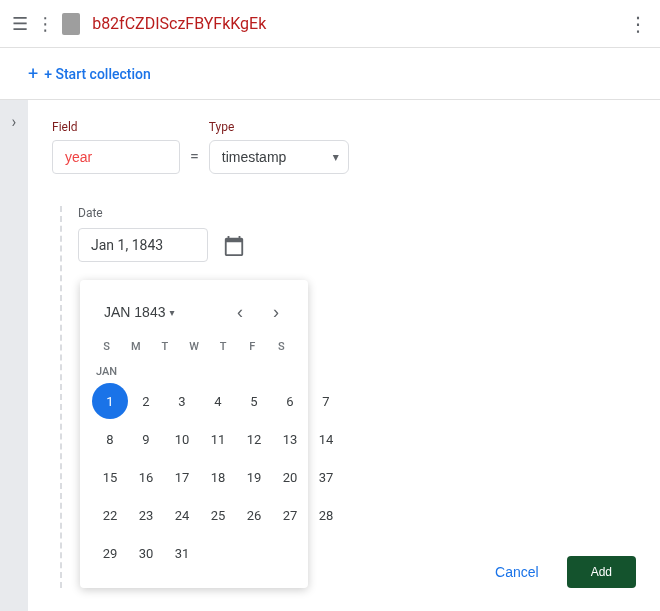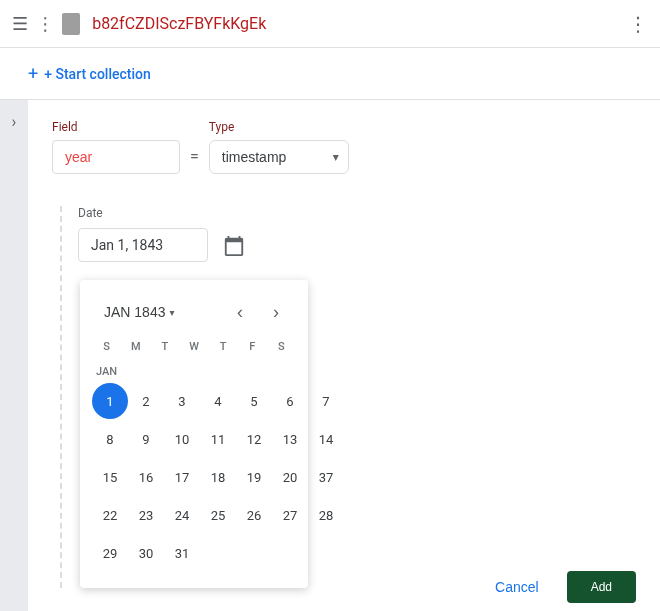--- a/index.html
+++ b/index.html
@@ -289,21 +289,21 @@
     }
     .cal-day.empty { cursor: default; }
 
     
     .action-buttons {
       display: flex;
       justify-content: flex-end;
       gap: 12px;
       padding: 16px 0 0;
       position: absolute;
-      bottom: 8px;
+      bottom: 23px;
       right: 24px;
     }
     .cancel-btn {
       background: none;
       border: none;
       color: #1a73e8;
       font-size: 14px;
       font-weight: 500;
       cursor: pointer;
       padding: 8px 16px;

